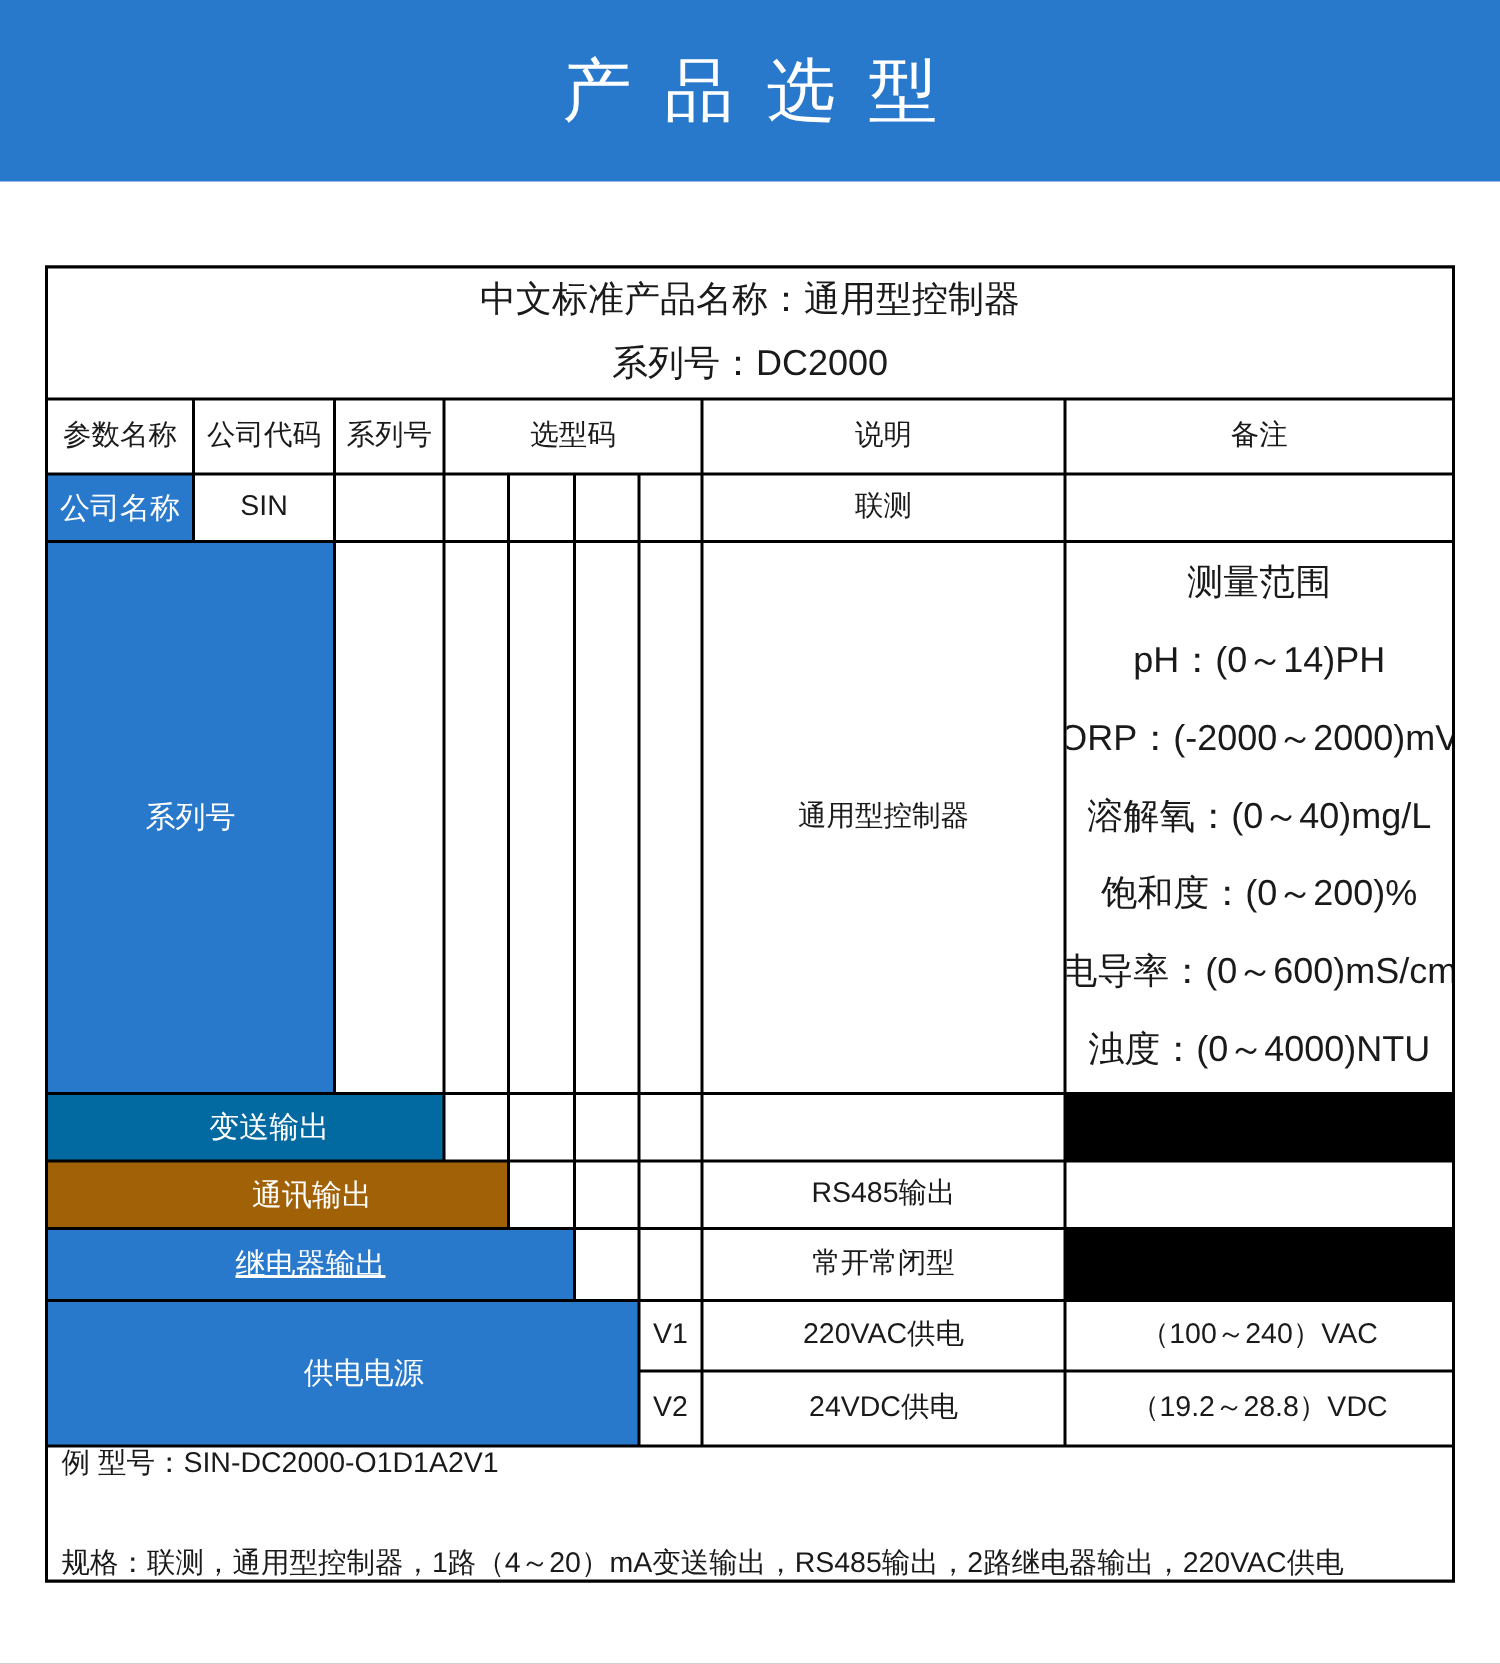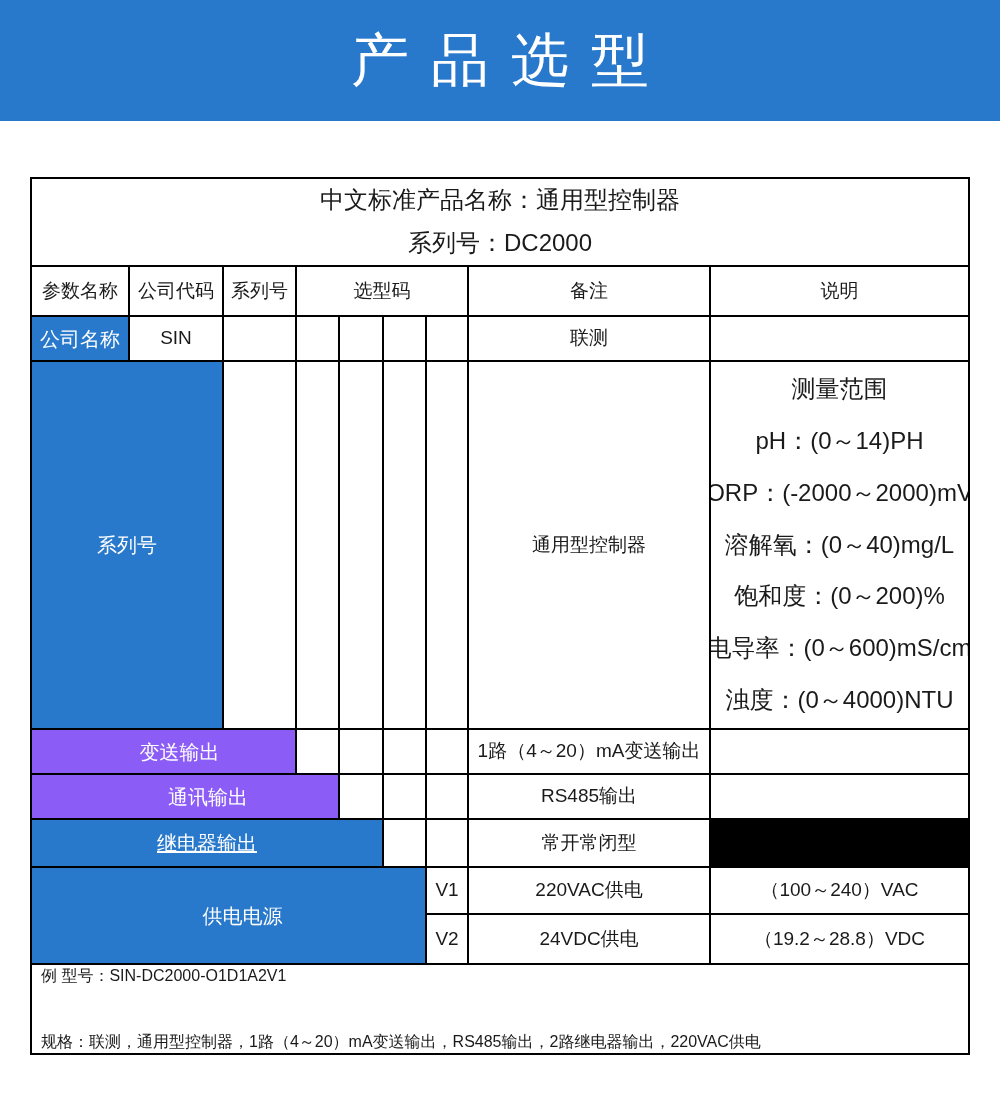--- a/index.html
+++ b/index.html
@@ -10,21 +10,21 @@
     color: #1a1a1a;
   }
   .page { position: relative; width: 1000px; height: 1109px; background: #ffffff; overflow: hidden; }
 
   
   .banner {
     position: absolute; left: 0; top: 0; width: 1000px; height: 121px;
     display: flex; align-items: center; justify-content: center;
   }
   .banner-title {
-    color: #ffffff; font-size: 58px; letter-spacing: 22px;
+    color: #ffffff; font-size: 46px; letter-spacing: 22px;
     text-indent: 22px; font-weight: 400;
   }
 
   
   .sel-table {
     position: absolute; left: 30px; top: 177px;
     width: 940px; height: 878px;
     background: #000000;
     border: 2px solid #000000;
     display: grid;
@@ -34,21 +34,21 @@
   }
   .cell {
     background: #ffffff;
     display: flex; align-items: center; justify-content: center;
     font-size: 19px; line-height: 1.2; text-align: center;
     overflow: hidden; white-space: nowrap;
   }
   .cell.blue { color: #ffffff; font-size: 20px; }
   .title-cell { flex-direction: column; justify-content: space-around; font-size: 24px; }
   .ranges { flex-direction: column; justify-content: space-around; align-items: center; font-size: 24px; padding: 2px 1px; }
-  .example-cell { flex-direction: column; justify-content: space-around; align-items: flex-start; text-align: left; padding-left: 9px; font-size: 16px; gap: 44px; }
+  .example-cell { flex-direction: column; justify-content: space-around; align-items: flex-start; text-align: left; padding-left: 9px; font-size: 19px; gap: 44px; }
   .rowspan2 { grid-row: span 2; padding-left: 28px; }
 </style>
 </head>
 <body>
 
 <div class="page">
 
   <div class="banner" style="background: rgb(40, 120, 203);">
     <div class="banner-title">产品选型</div>
   </div>
@@ -57,22 +57,22 @@
 
     <div class="cell title-cell" style="grid-column: 1 / -1;">
       <div>中文标准产品名称：通用型控制器</div>
       <div>系列号：DC2000</div>
     </div>
 
     <div class="cell">参数名称</div>
     <div class="cell">公司代码</div>
     <div class="cell">系列号</div>
     <div class="cell" style="grid-column: span 4;">选型码</div>
+    <div class="cell">说明</div>
     <div class="cell">备注</div>
-    <div class="cell">说明</div>
 
     <div class="cell blue" style="background: rgb(40, 120, 203);">公司名称</div>
     <div class="cell">SIN</div>
     <div class="cell"></div>
     <div class="cell"></div>
     <div class="cell"></div>
     <div class="cell"></div>
     <div class="cell"></div>
     <div class="cell">联测</div>
     <div class="cell"></div>
@@ -87,29 +87,28 @@
     <div class="cell ranges">
       <div>测量范围</div>
       <div>pH：(0～14)PH</div>
       <div>ORP：(-2000～2000)mV</div>
       <div>溶解氧：(0～40)mg/L</div>
       <div>饱和度：(0～200)%</div>
       <div>电导率：(0～600)mS/cm</div>
       <div>浊度：(0～4000)NTU</div>
     </div>
 
-    <div class="cell blue" style="grid-column: span 3; background: #8b5cf6; padding-left: 32px;">变送输出</div>
+    <div class="cell blue" style="grid-column: span 3; background: #0369a1; padding-left: 32px;">变送输出</div>
     <div class="cell"></div>
     <div class="cell"></div>
     <div class="cell"></div>
     <div class="cell"></div>
-    <div class="cell">1路（4～20）mA变送输出</div>
     <div class="cell"></div>
 
-    <div class="cell blue" style="grid-column: span 4; background: #8b5cf6; padding-left: 46px;">通讯输出</div>
+    <div class="cell blue" style="grid-column: span 4; background: #a16207; padding-left: 46px;">通讯输出</div>
     <div class="cell"></div>
     <div class="cell"></div>
     <div class="cell"></div>
     <div class="cell">RS485输出</div>
     <div class="cell"></div>
 
     <div class="cell blue" style="grid-column: span 5; background: rgb(40, 120, 203); text-decoration: underline;">继电器输出</div>
     <div class="cell"></div>
     <div class="cell"></div>
     <div class="cell">常开常闭型</div>

